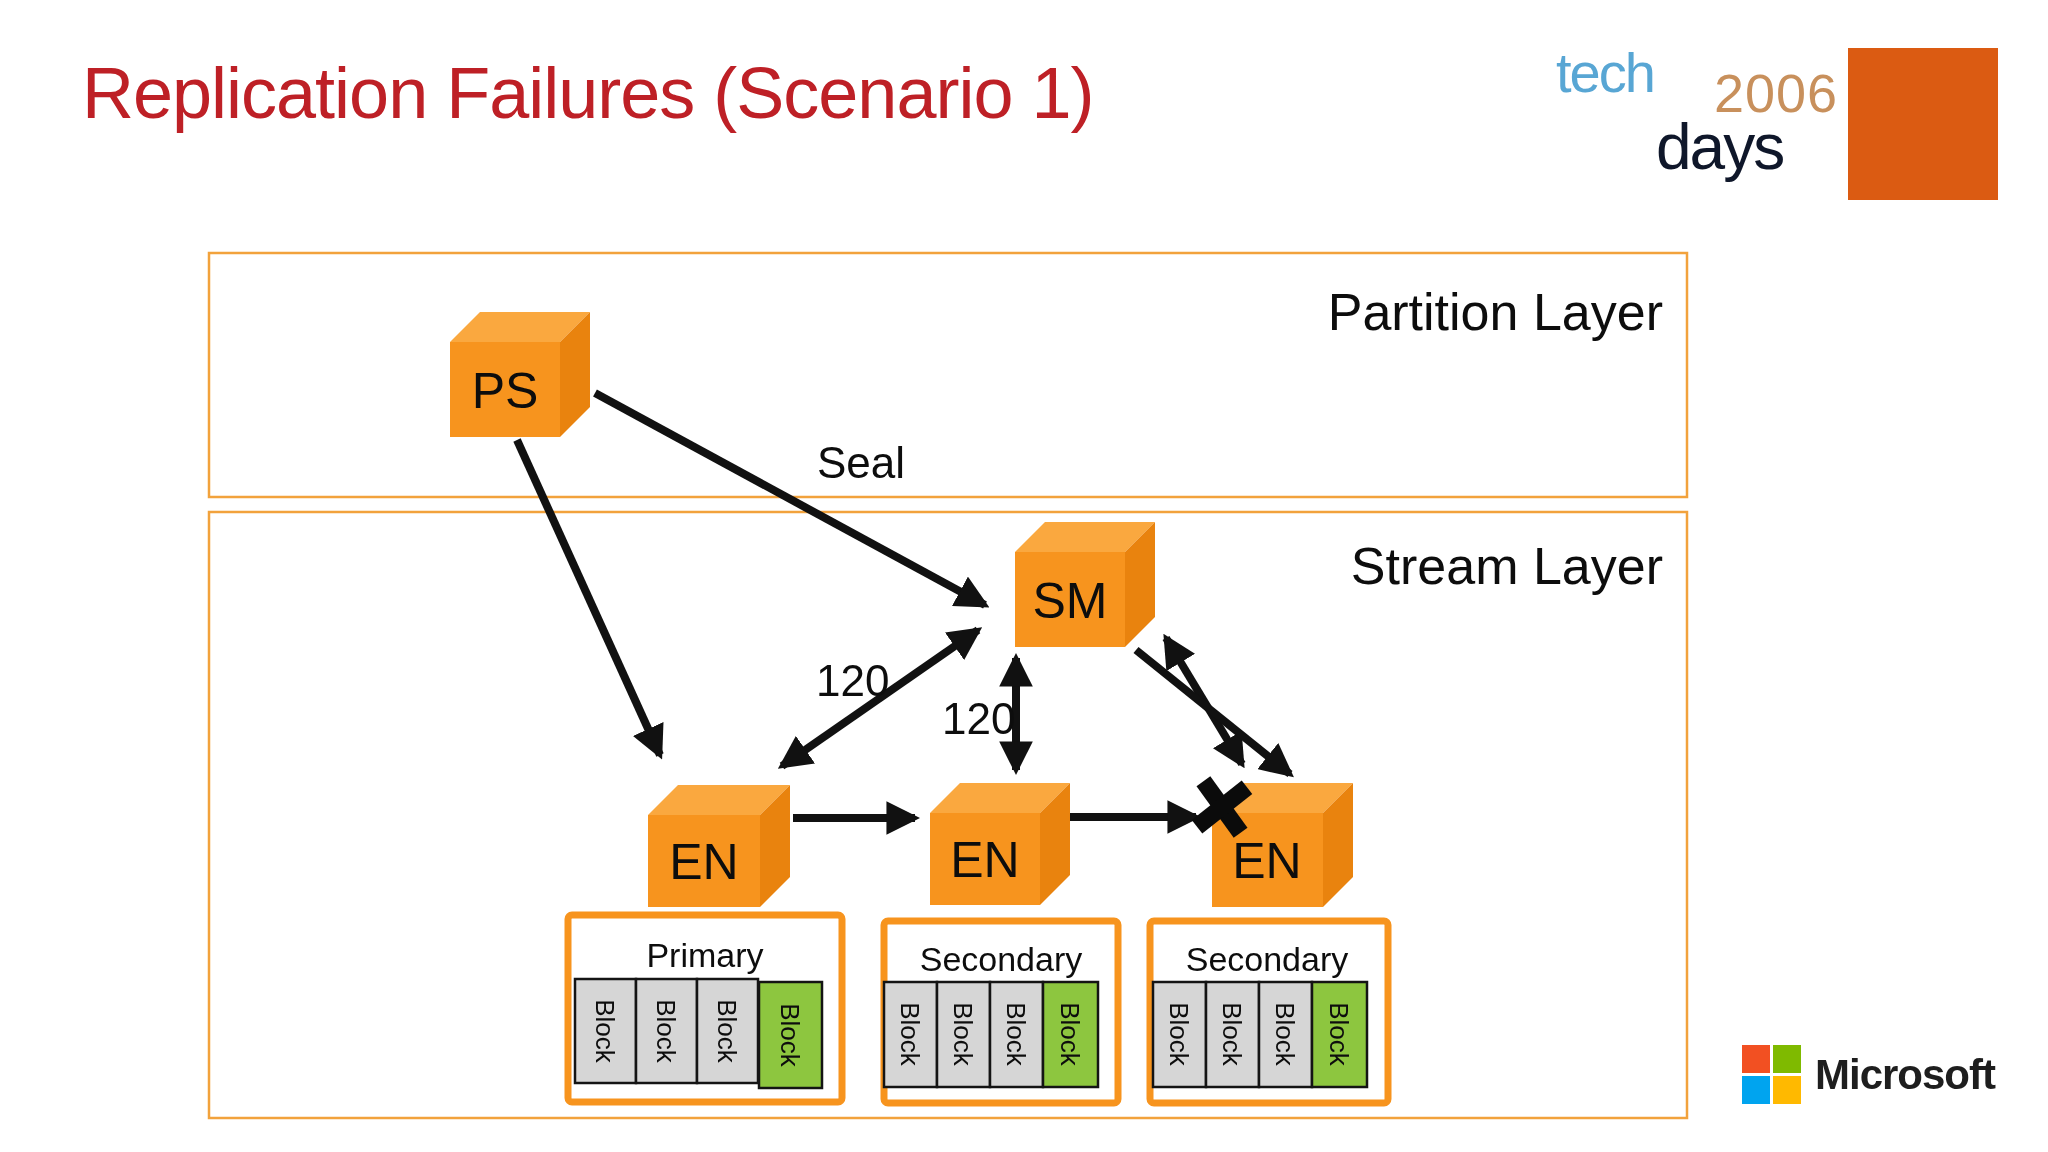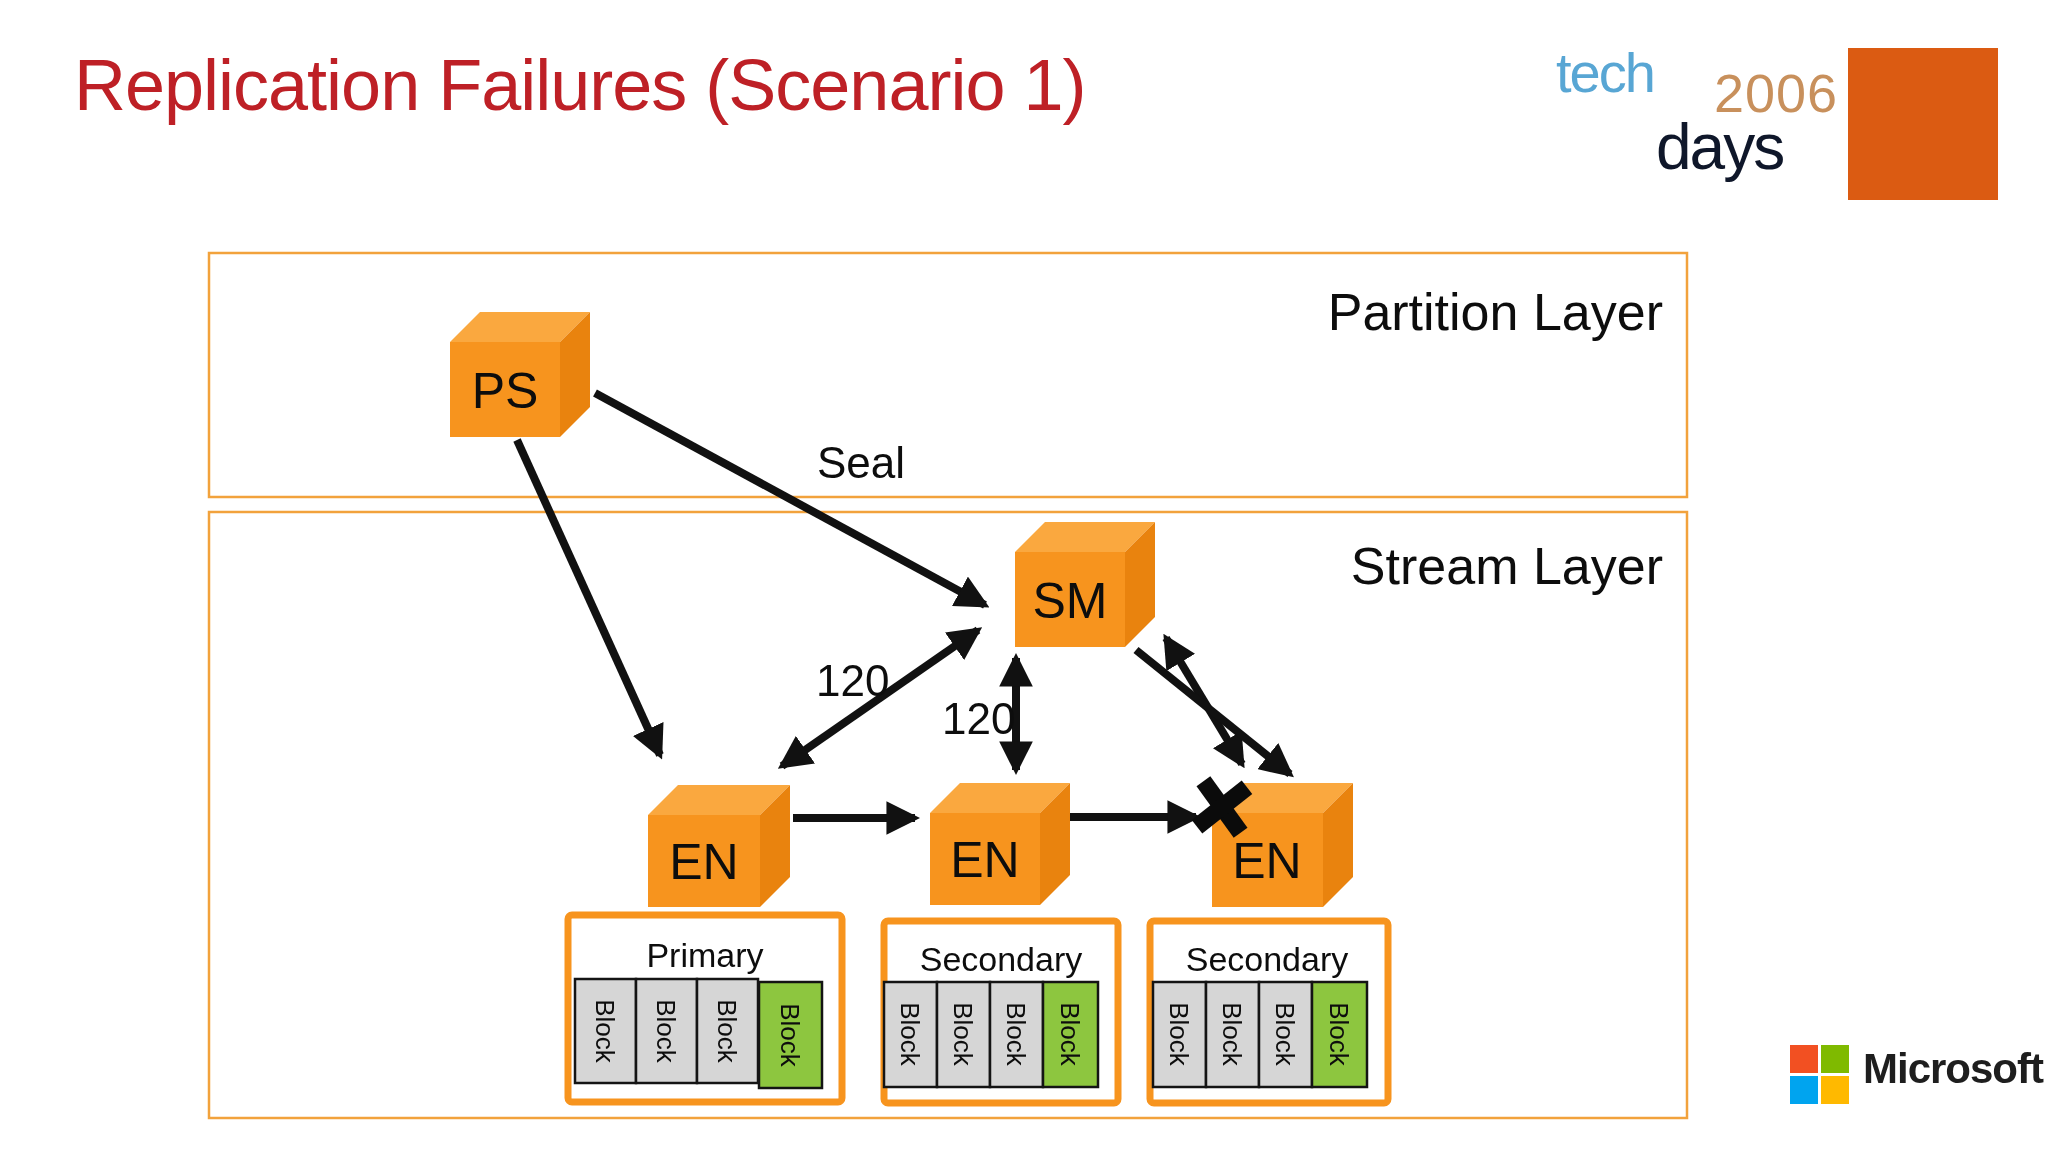--- a/index.html
+++ b/index.html
@@ -1,26 +1,26 @@
 <!DOCTYPE html>
 <html><head>
 <meta charset="utf-8">
 <style>
   html,body{margin:0;padding:0;background:#ffffff;}
   .slide{position:relative;width:2048px;height:1152px;background:#ffffff;overflow:hidden;
          font-family:"Liberation Sans",sans-serif;}
-  .slide-title{position:absolute;left:74px;top:44px;margin:0;font-size:72px;font-weight:500;
+  .slide-title{position:absolute;left:74px;top:44px;margin:8px;font-size:72px;font-weight:500;
                letter-spacing:-1px;color:#BE2026;white-space:nowrap;}
   
   .td-tech{position:absolute;left:1556px;top:40px;font-size:56px;font-weight:300;color:#58A6D4;letter-spacing:-2px;}
   .td-year{position:absolute;left:1714px;top:62px;font-size:54px;font-weight:300;color:#C8905C;letter-spacing:1px;}
   .td-days{position:absolute;left:1656px;top:110px;font-size:64px;font-weight:400;color:#0f172a;letter-spacing:-2px;}
   .td-square{position:absolute;left:1848px;top:48px;width:150px;height:152px;background:#DB5B12;}
   
-  .ms-logo{position:absolute;left:1742px;top:1045px;display:flex;align-items:flex-start;margin-left:48px;}
+  .ms-logo{position:absolute;left:1742px;top:1045px;display:flex;align-items:center;}
   .ms-grid{display:grid;grid-template-columns:28px 28px;grid-template-rows:28px 28px;gap:3px;}
   .ms-sq{width:28px;height:28px;}
   .ms-red{background:#F25022;}  .ms-green{background:#7FBA00;}
   .ms-blue{background:#00A4EF;} .ms-yellow{background:#FFB900;}
   .ms-word{margin-left:14px;font-size:42px;font-weight:bold;color:#1E1E1E;letter-spacing:-1px;}
   svg{position:absolute;left:0;top:0;}
   svg text{font-family:"Liberation Sans",sans-serif;fill:#0d0d0d;}
   .layer-rect{fill:none;stroke:#F2A23C;stroke-width:2.5;}
   .layer-label{font-size:52px;text-anchor:end;}
   .node-label{font-size:50px;text-anchor:middle;}

